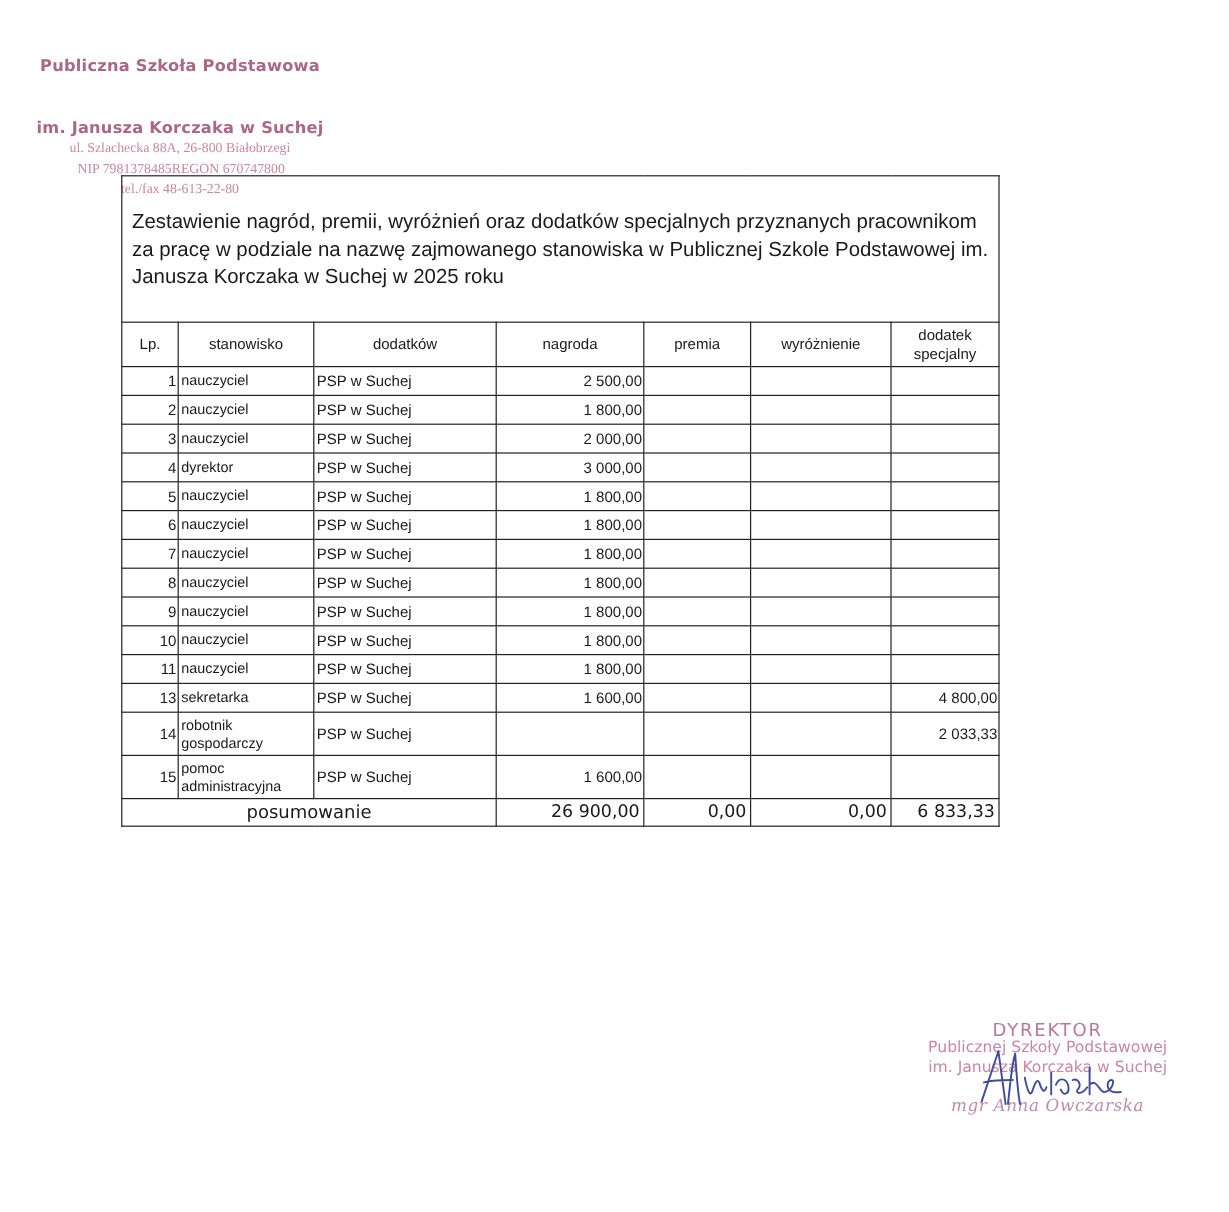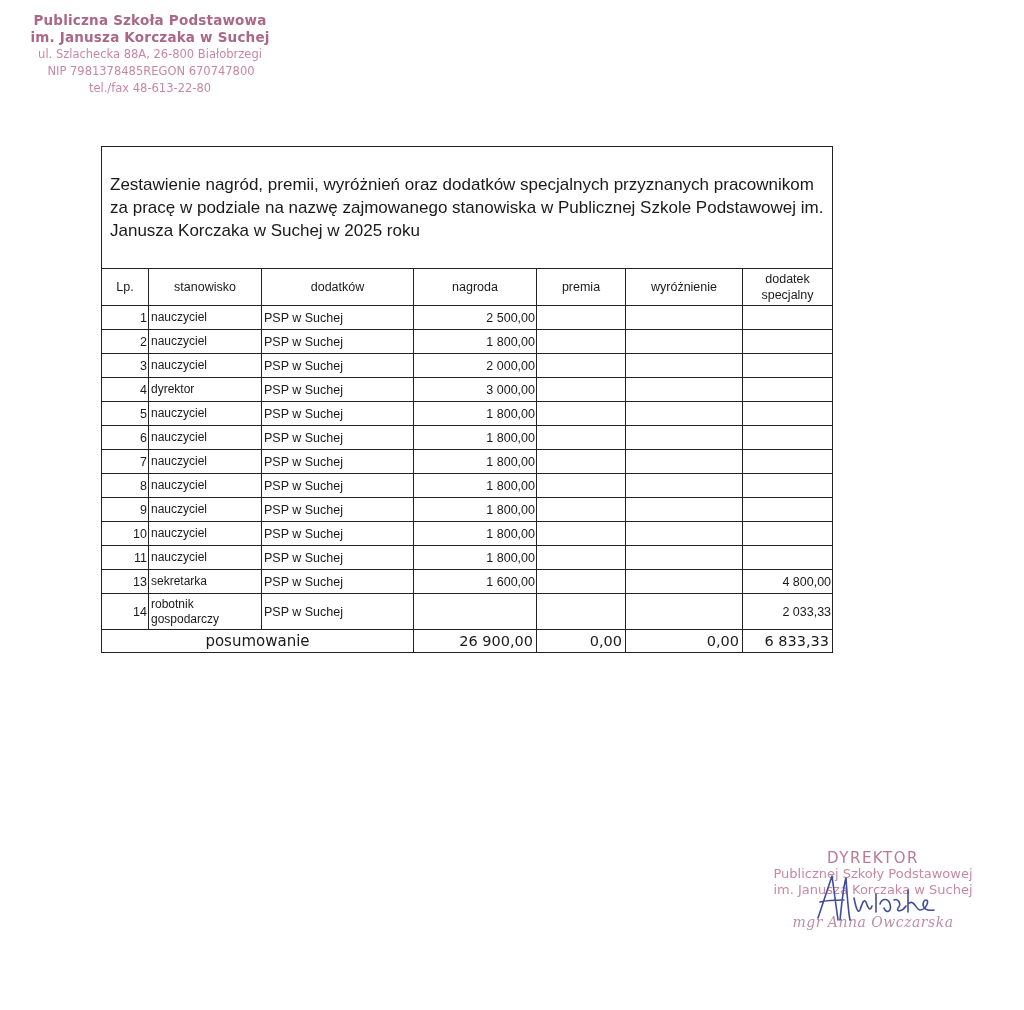--- a/index.html
+++ b/index.html
@@ -23,24 +23,26 @@
       text-align: center;
       color: #a3577c;
       font-family: "DejaVu Sans", sans-serif;
       line-height: 17px;
       opacity: 0.9;
     }
     .stamp .l1, .stamp .l2 {
       font-size: 13.5px;
       font-weight: bold;
       letter-spacing: 0.2px;
+      margin-top: 35px;
     }
     .stamp .l3, .stamp .l4, .stamp .l5 {
       font-size: 11.5px;
       color: #c27a9a;
+      font-family: Liberation Serif, serif;
     }
     .stamp .l4 {
       display: flex;
       justify-content: center;
       padding: 0 2px 0 4px;
     }
     .doc-table-wrap {
       position: absolute;
       left: 101px;
       top: 146px;
@@ -266,20 +268,29 @@
         </tr>
         <tr class="row tall">
           <td class="lp">14</td>
           <td class="stan">robotnik gospodarczy</td>
           <td class="wyd">PSP w Suchej</td>
           <td class="num"></td>
           <td class="num"></td>
           <td class="num"></td>
           <td class="num">2 033,33</td>
         </tr>
+        <tr class="row tall">
+          <td class="lp">15</td>
+          <td class="stan">pomoc administracyjna</td>
+          <td class="wyd">PSP w Suchej</td>
+          <td class="num">1 600,00</td>
+          <td class="num"></td>
+          <td class="num"></td>
+          <td class="num"></td>
+        </tr>
         <tr class="sum">
         <td colspan="3" class="sum-label">posumowanie</td>
         <td class="num">26 900,00</td>
         <td class="num">0,00</td>
         <td class="num">0,00</td>
         <td class="num">6 833,33</td>
       </tr>
     </tbody>
   </table>
 </div>

